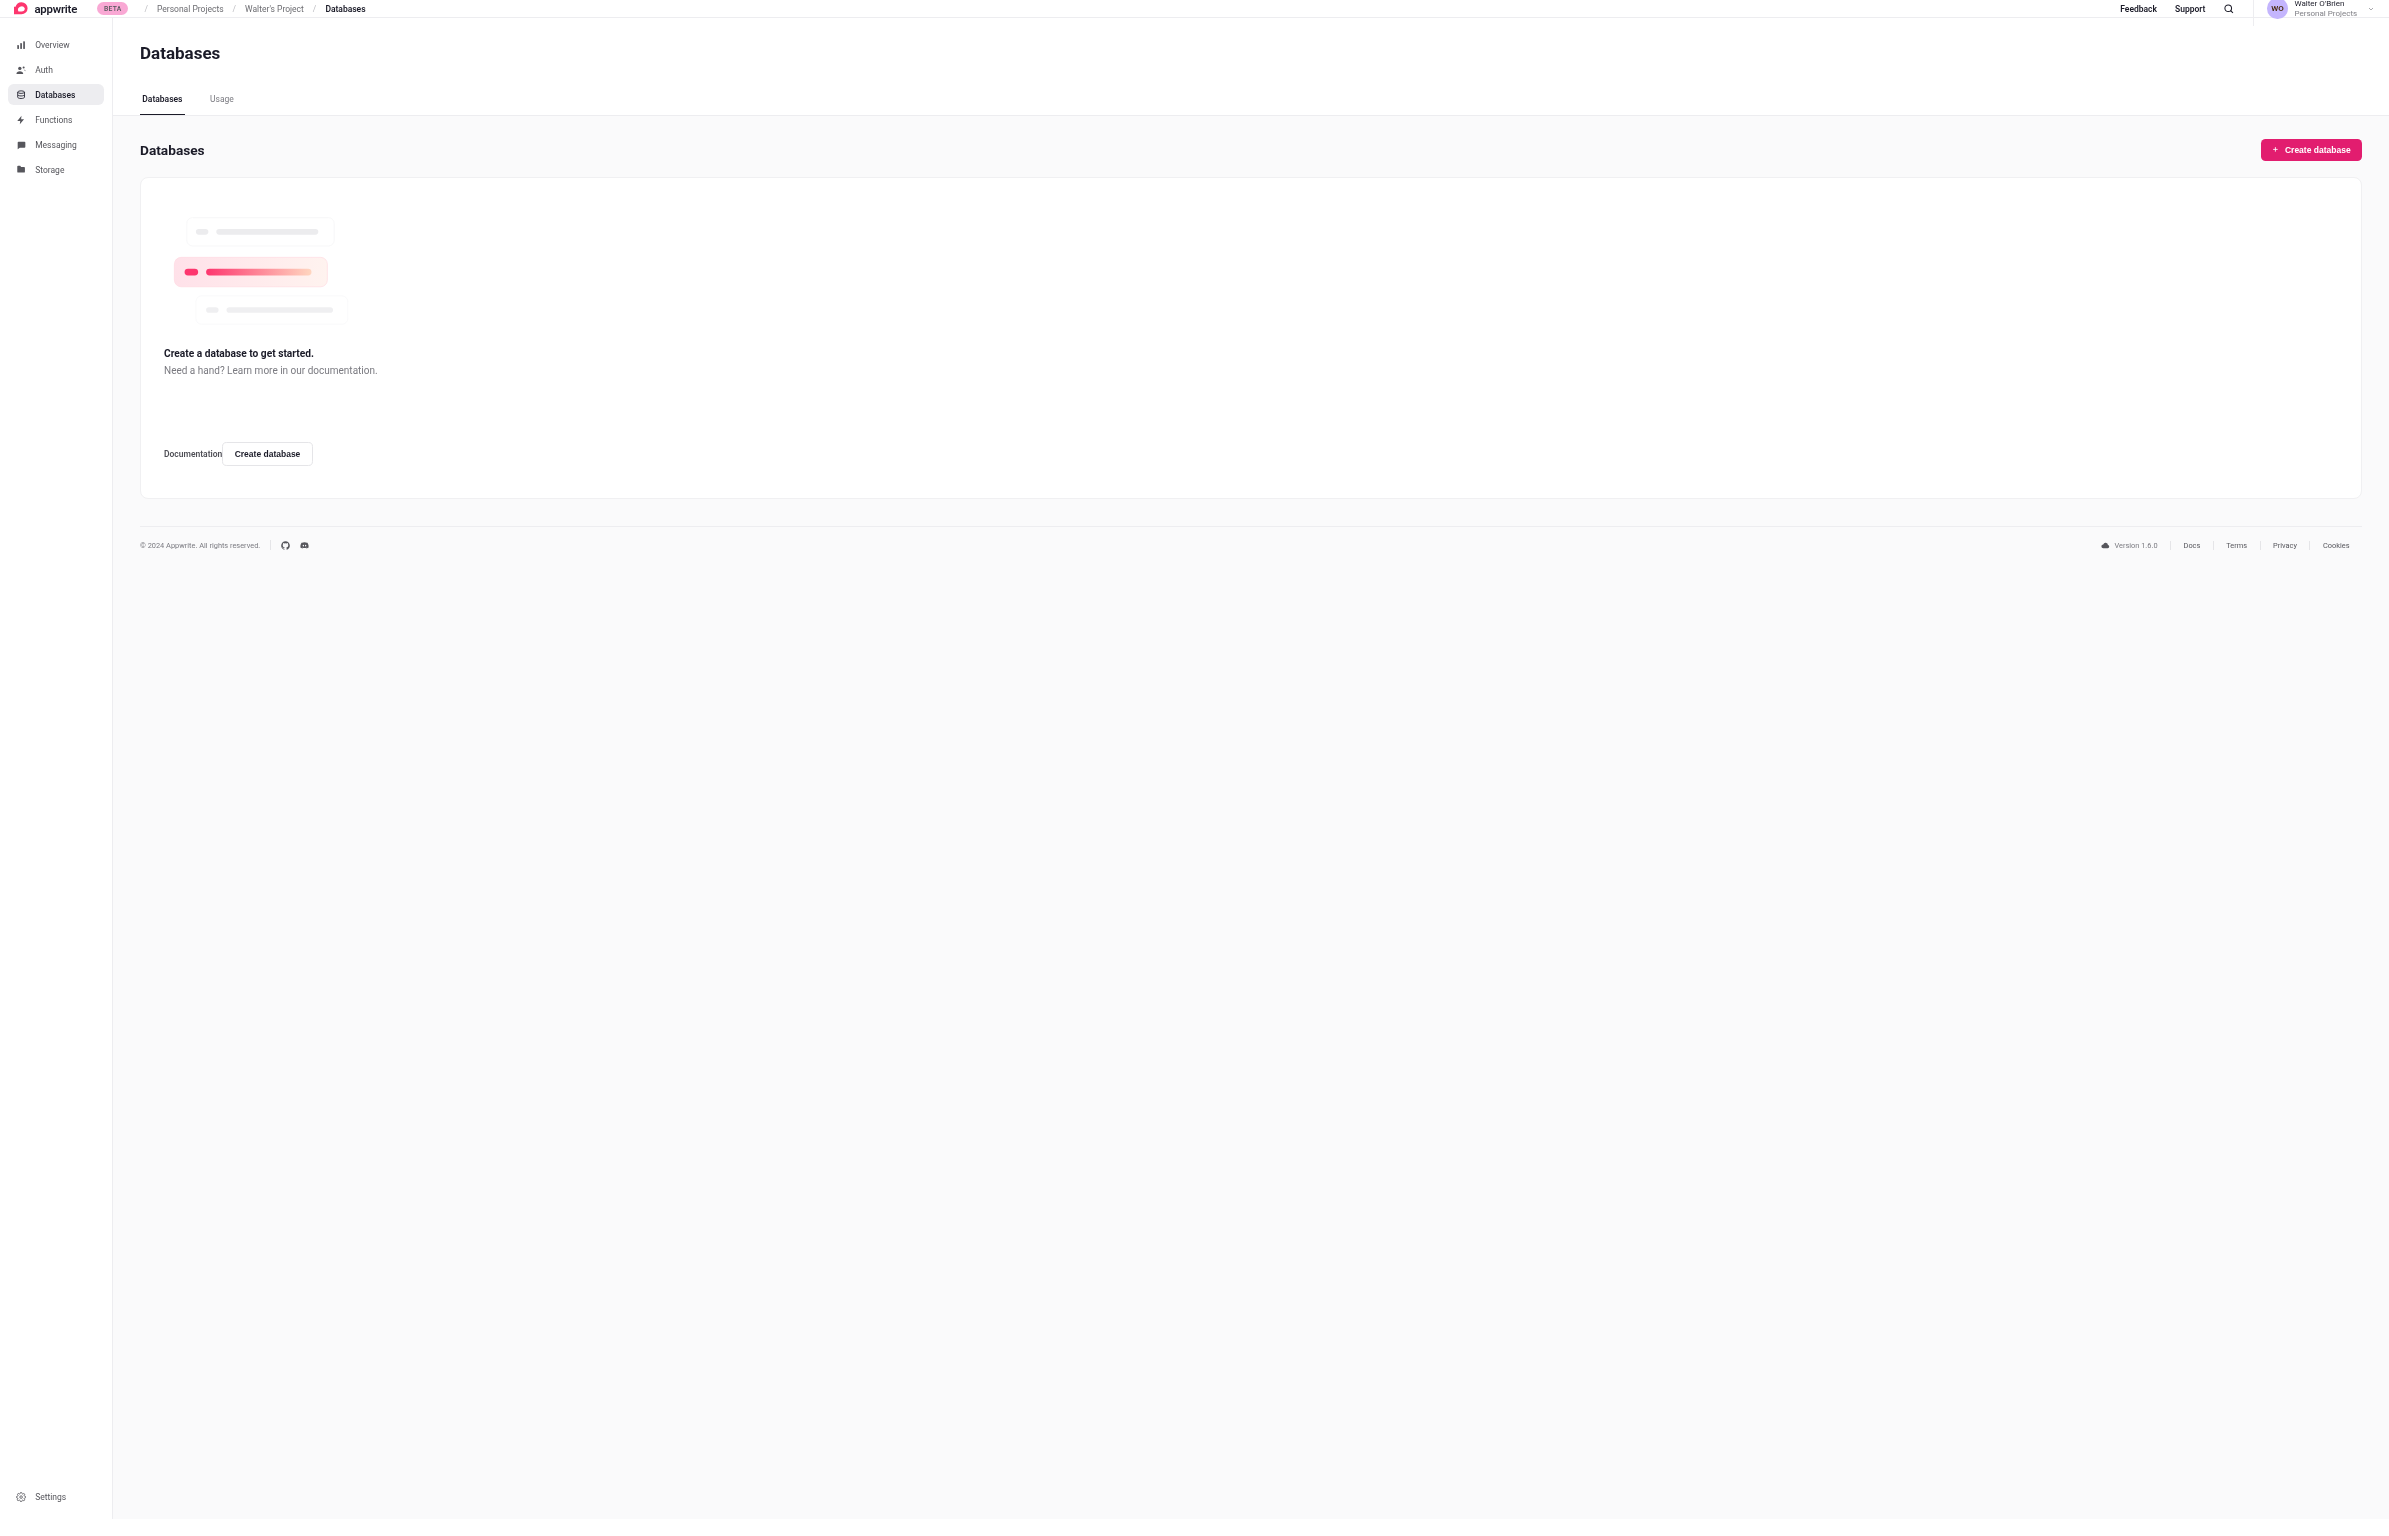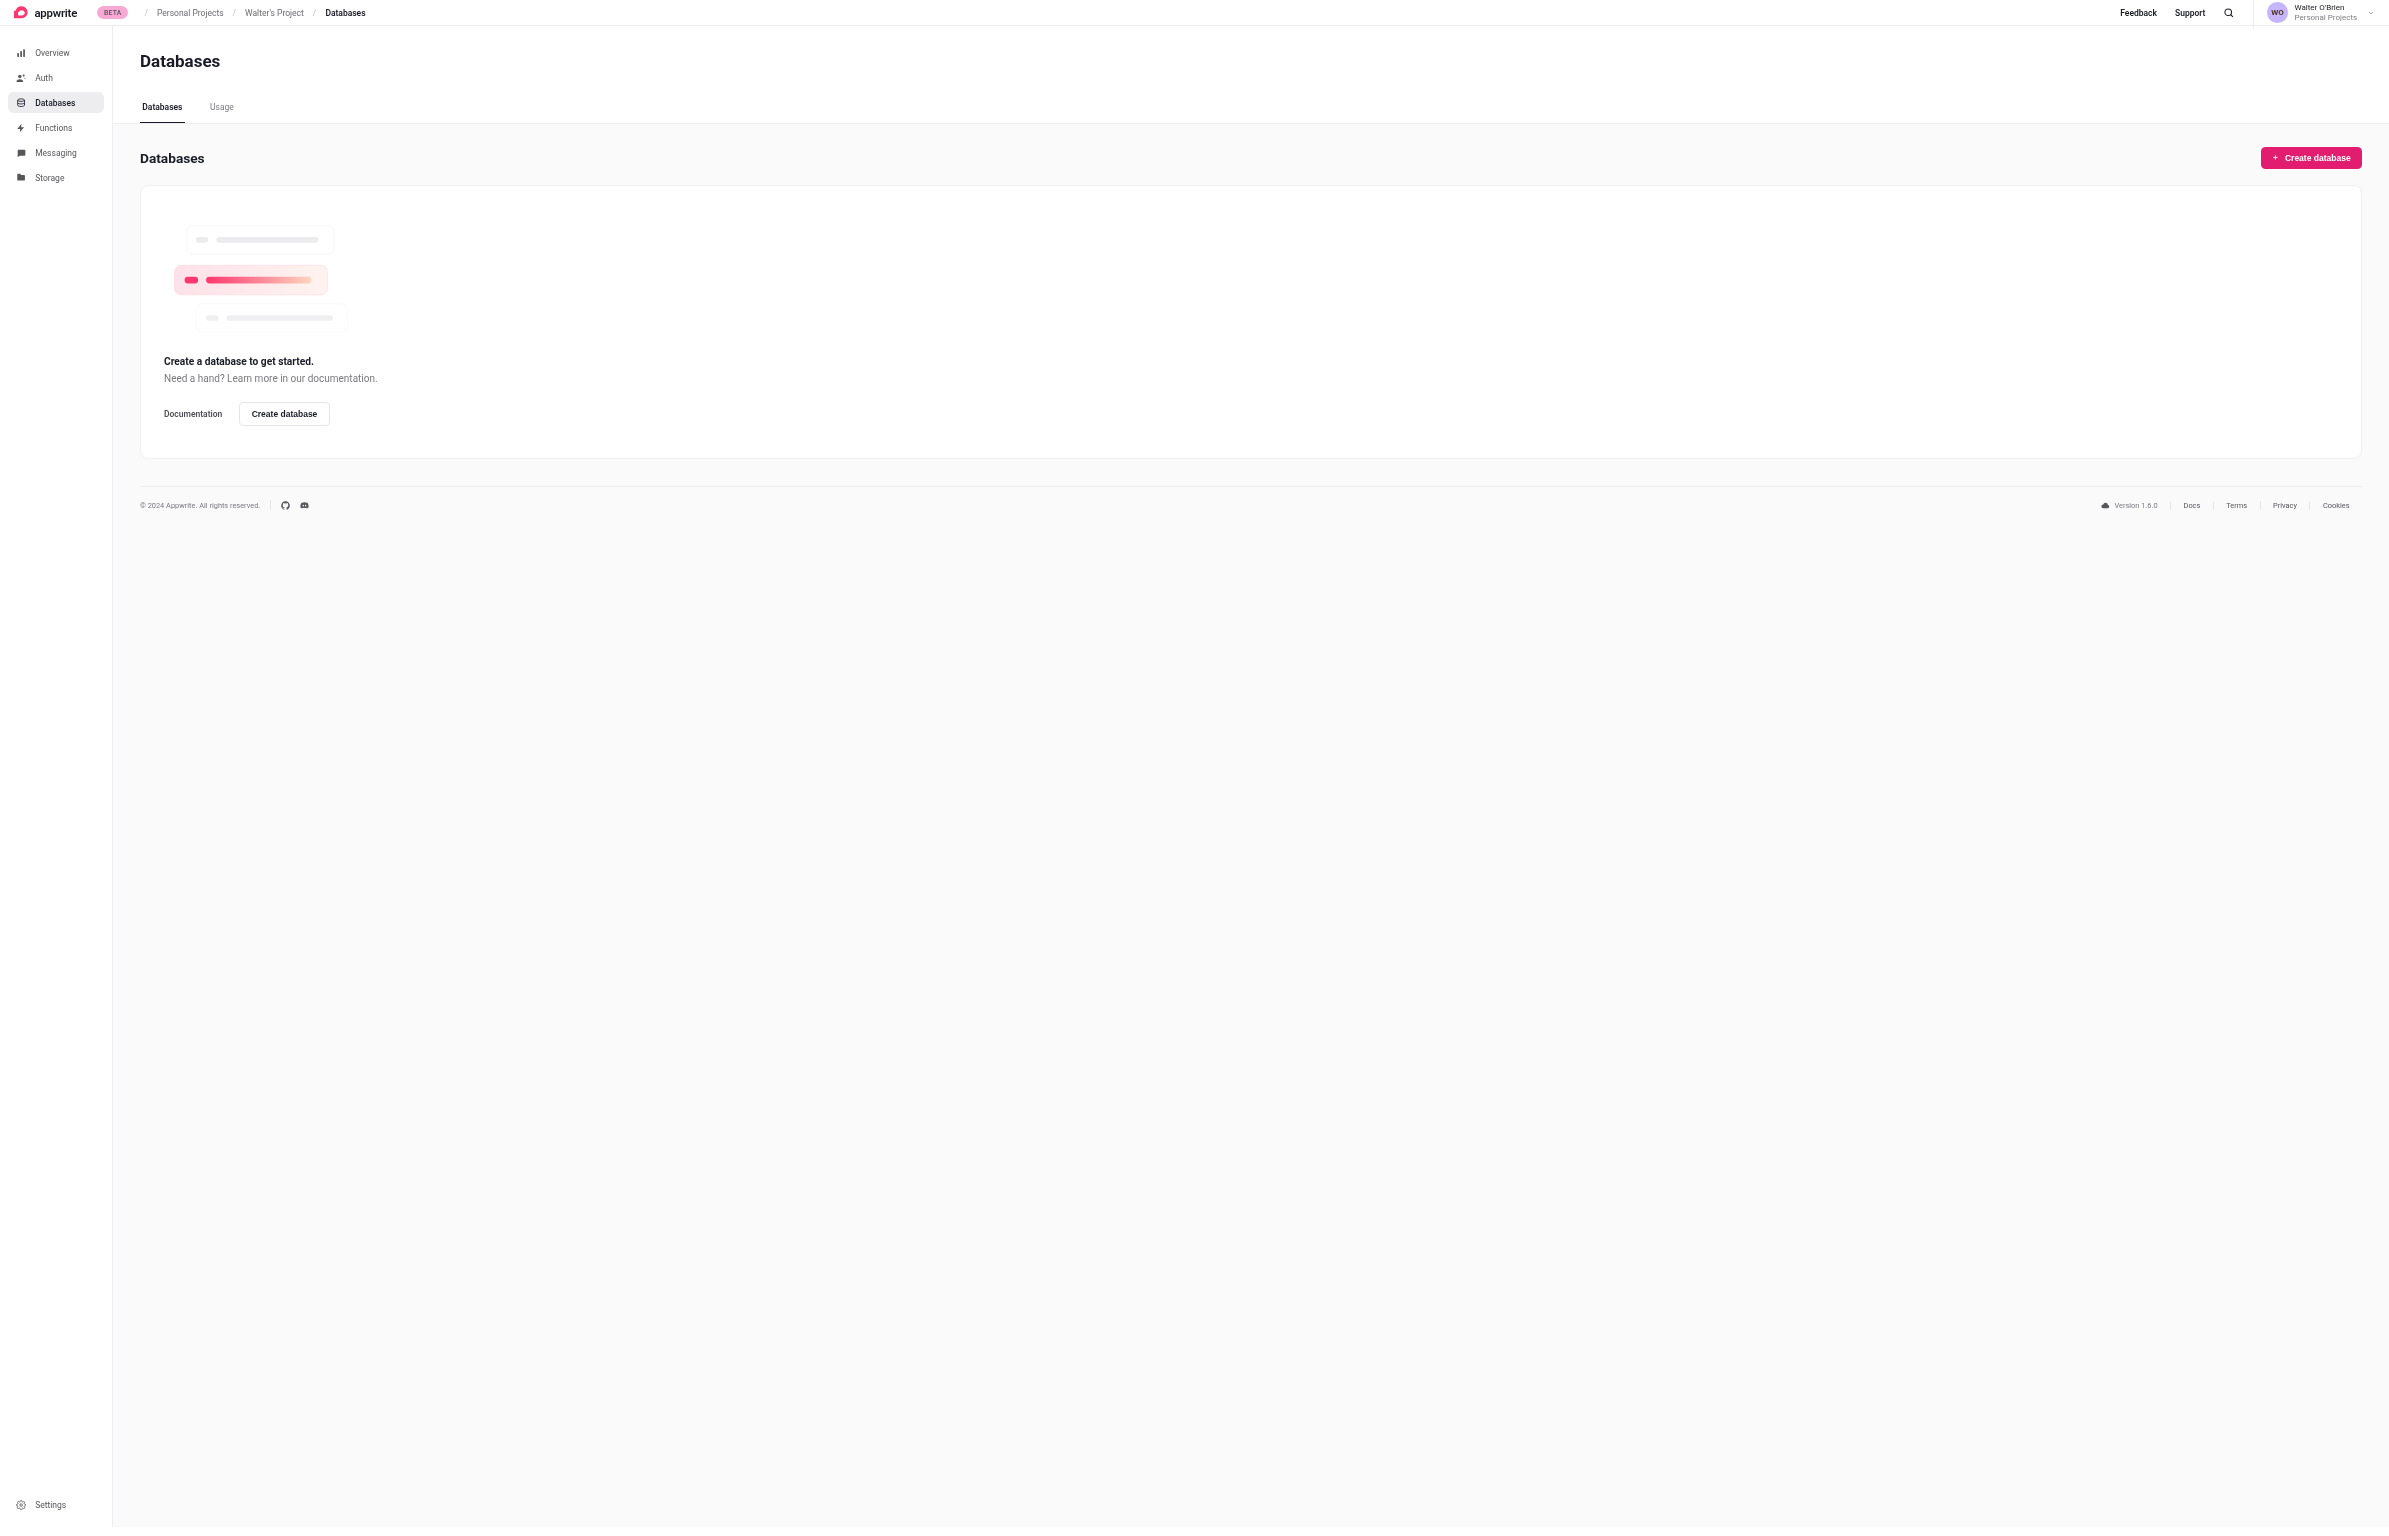--- a/index.html
+++ b/index.html
@@ -7,21 +7,21 @@
     font-family: -apple-system, BlinkMacSystemFont, "Segoe UI", Roboto, "Helvetica Neue", Arial, sans-serif;
     color: #1b1b28;
     background: #ffffff;
     font-size: 8px;
   }
 
   
   .header {
     display: flex;
     align-items: center;
-    height: 26px;
+    height: 18px;
     border-bottom: 0.6px solid #ededf0;
     padding: 0 13.7px 0 13.7px;
   }
   .logo-group { display: flex; align-items: center; gap: 5.7px; }
   .logo-mark { width: 15px; height: 12.5px; }
   .logo-text { font-size: 11.4px; font-weight: 600; letter-spacing: -0.2px; color:#1b1b28;}
   .badge-beta {
     background: #f9a8d4; color:#56565c; font-size:6.8px; font-weight:500;
     padding: 2.3px 6.8px; border-radius: 8px; margin-left: 20px; letter-spacing:0.3px;
   }
@@ -75,21 +75,21 @@
   }
   .plus-icon { width:6.8px; height:6.8px; }
 
   .empty-card {
     background:#ffffff; border:0.6px solid #f0f0f2; border-radius:8px;
     padding: 34px 23px 32px; display:flex; flex-direction:column; align-items:flex-start;
   }
   .illus { width:193px; height:119px; margin-bottom:17px; }
   .empty-title { font-size:10.2px; font-weight:700; color:#1b1b28; margin-bottom:5.7px;}
   .empty-sub { font-size:10px; color:#7a7a80; margin-bottom:18px;}
-  .empty-actions { display:flex; align-items:center; gap:17px;}
+  .empty-actions { display:flex; align-items:center; margin-top:48px;}
   .link-plain { font-size:8.5px; font-weight:600; color:#4f4f56; cursor:pointer; }
   .btn-secondary {
     background:#fff; border:0.6px solid #e5e5e8; border-radius:4.6px; padding:6.3px 11.4px;
     font-size:8.5px; font-weight:600; color:#1b1b28; cursor:pointer;
   }
 
   
   .footer {
     border-top:0.6px solid #ededf0; margin-top:27px; padding-top:12.5px;
     display:flex; align-items:center; font-size:7.4px; color:#7a7a80;

